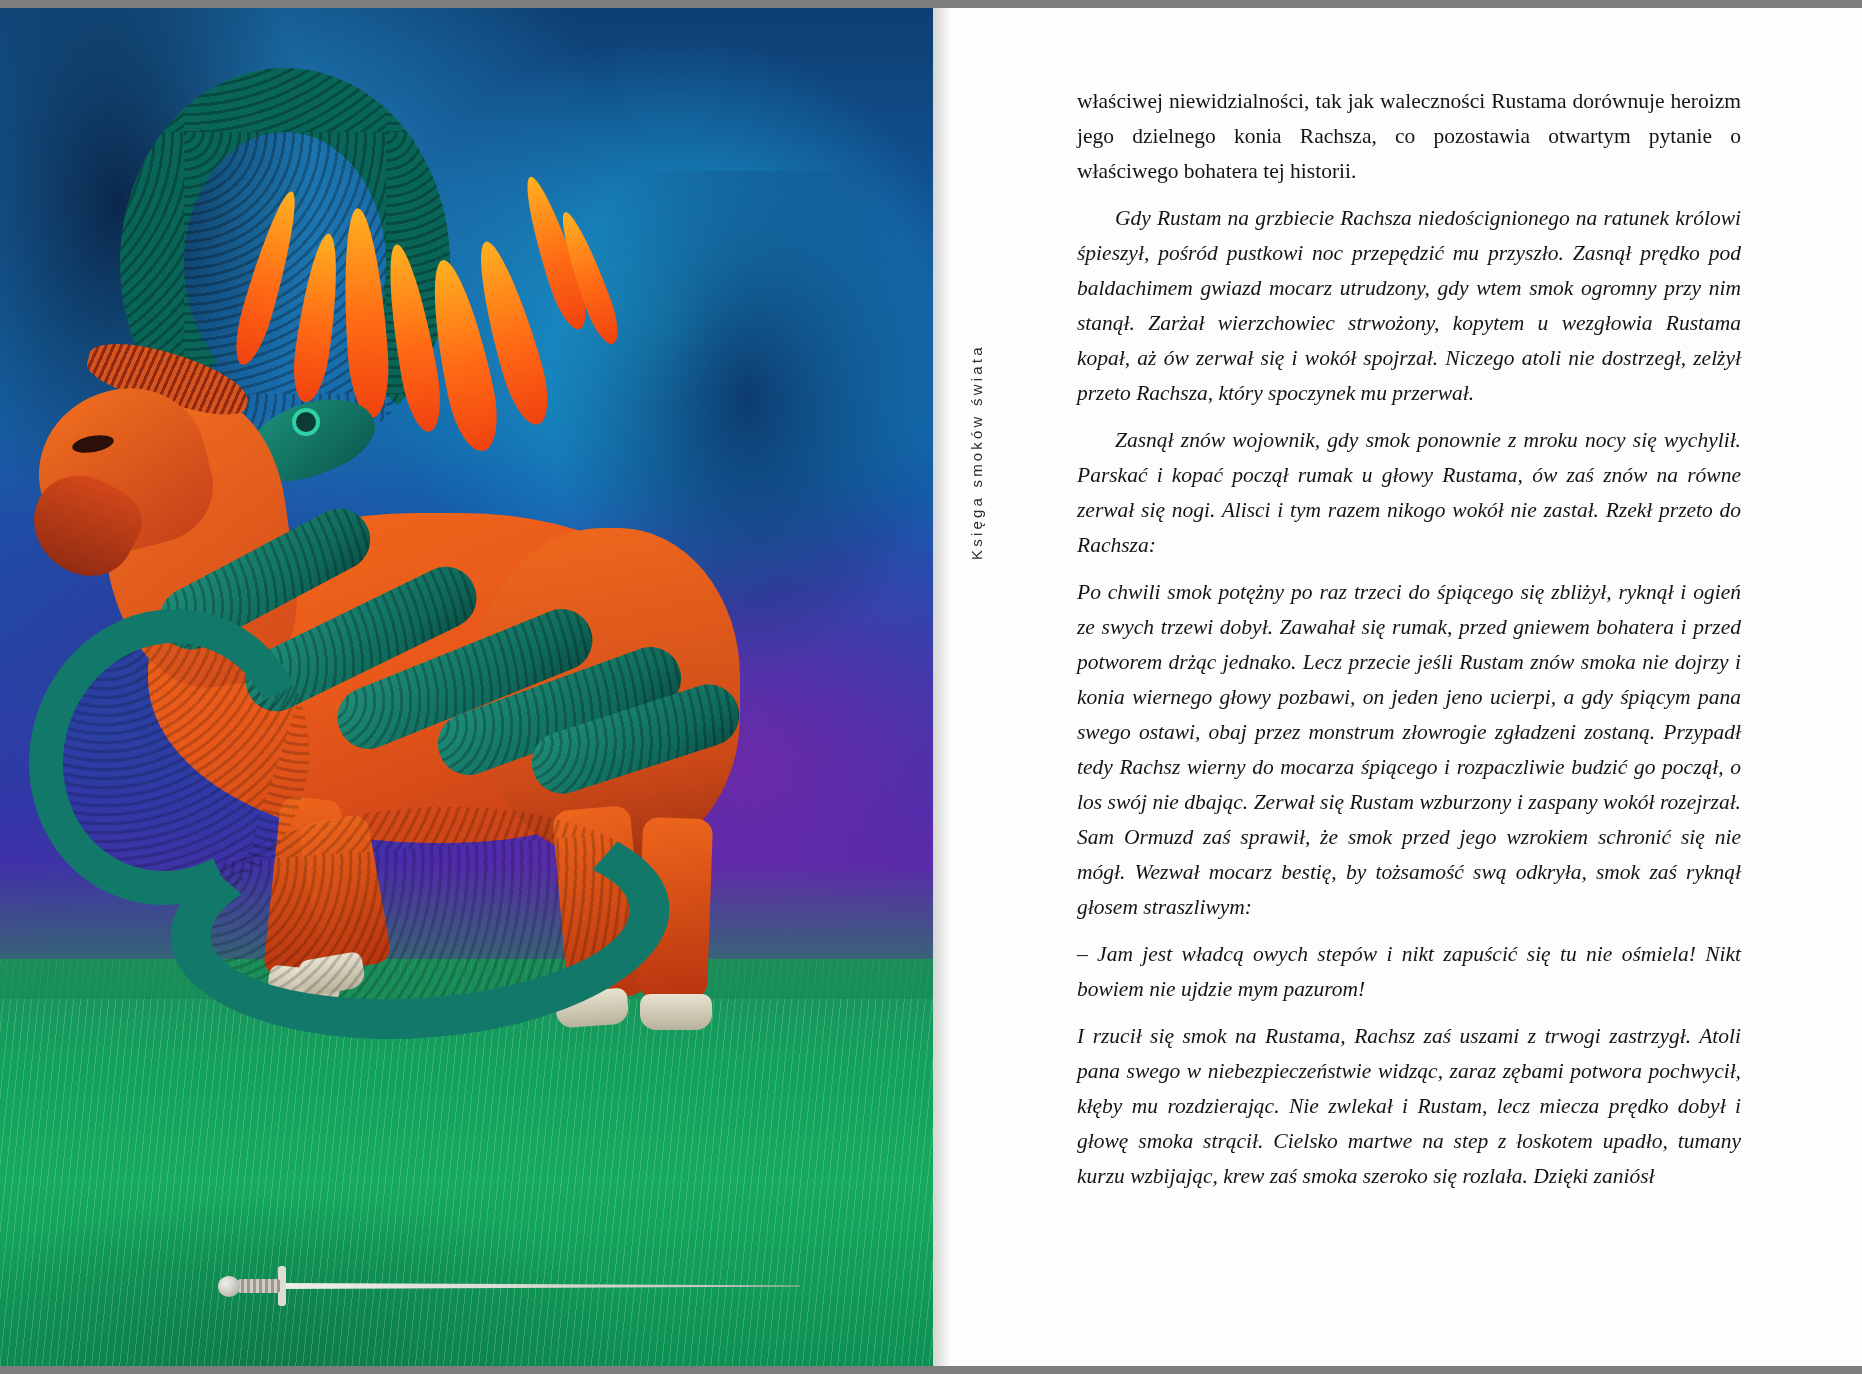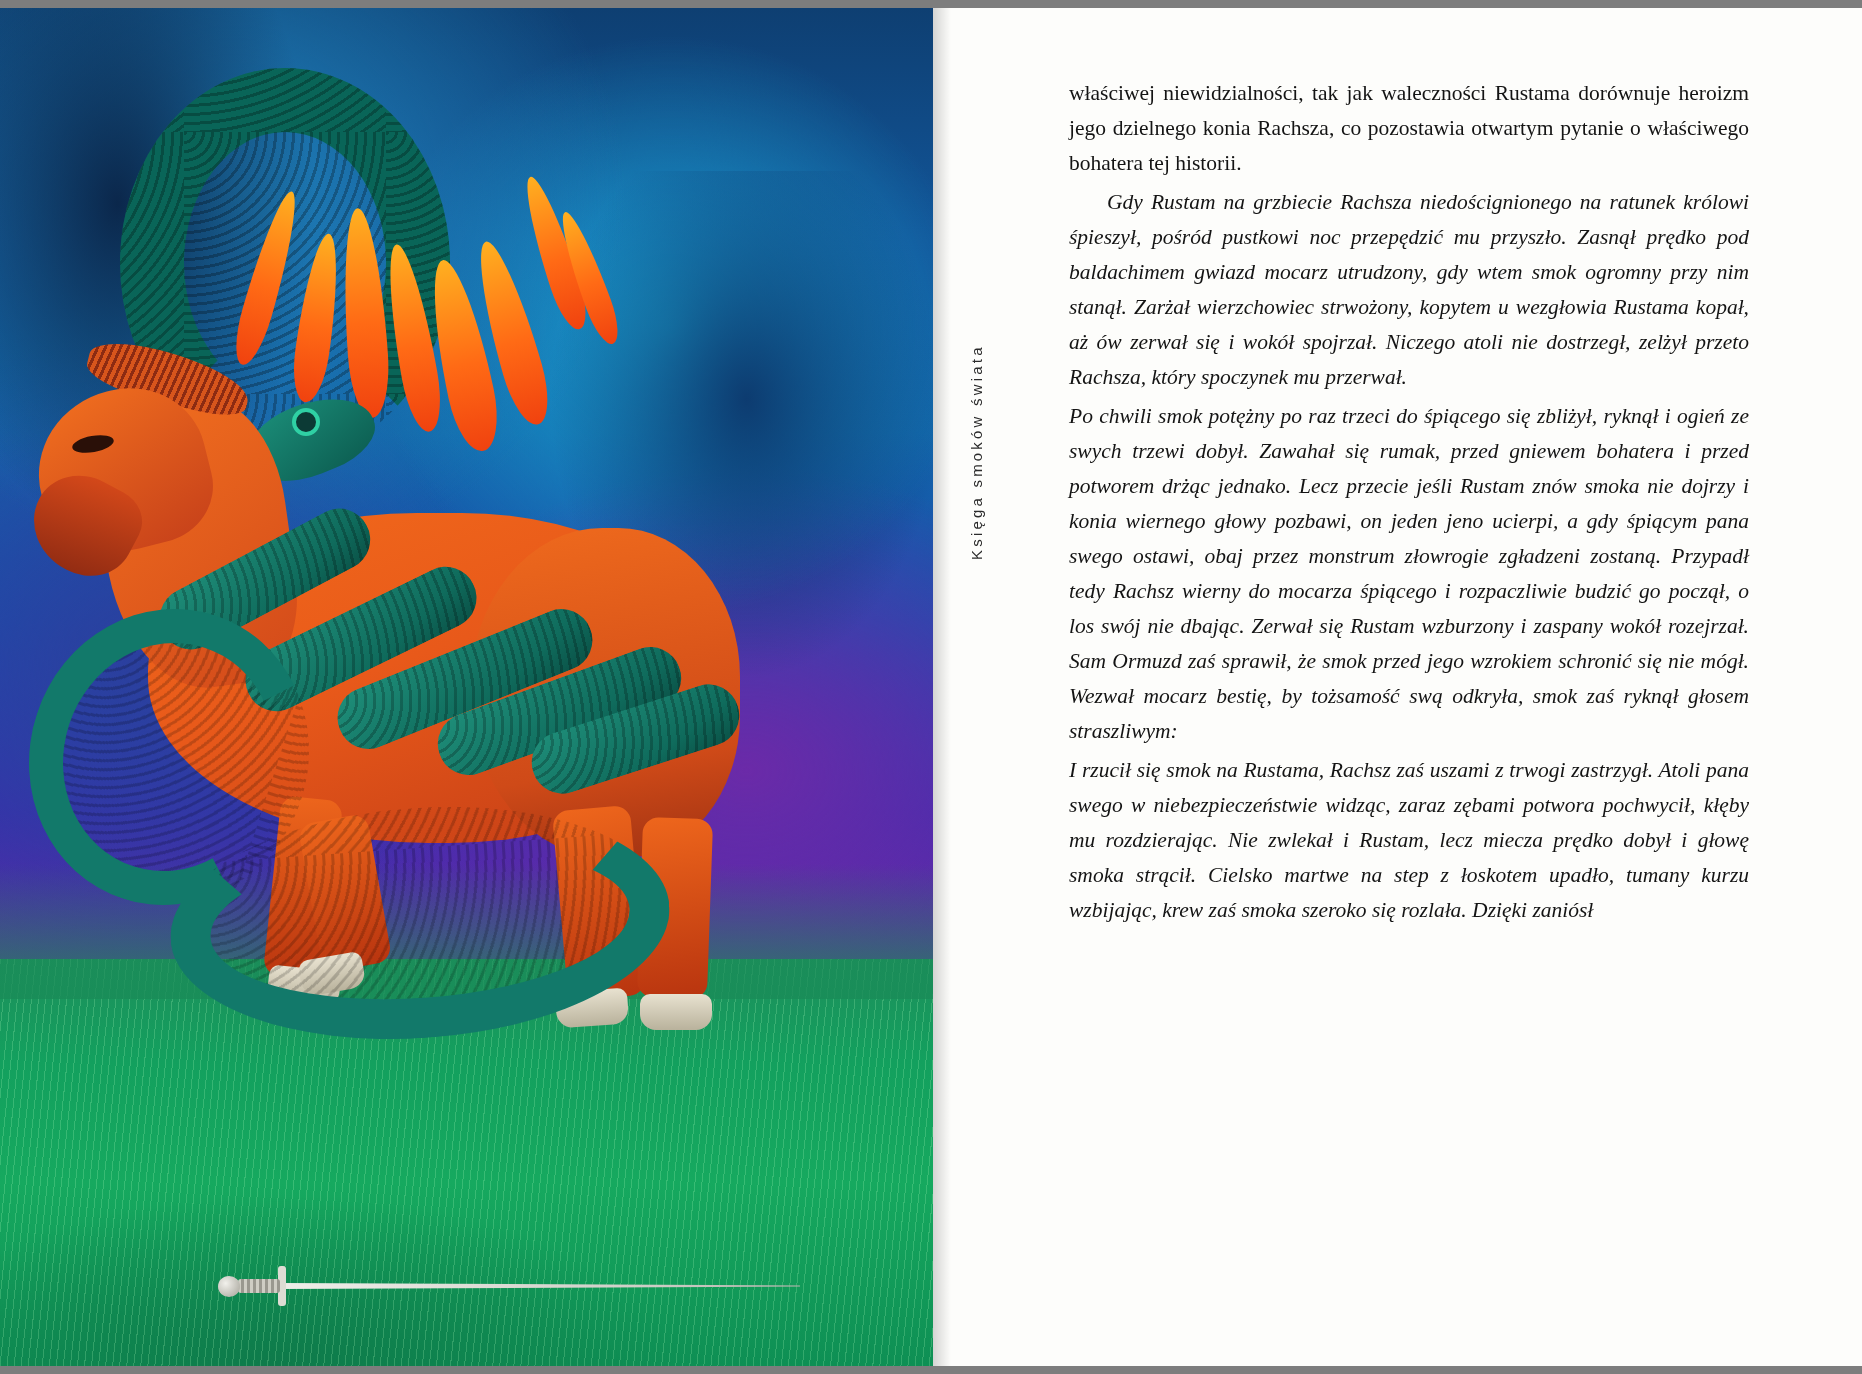--- a/index.html
+++ b/index.html
@@ -296,21 +296,21 @@
     color: #2b2b2b;
     white-space: nowrap;
   }
   .textblock {
     position: absolute;
     left: 1065px;
     top: 72px;
     width: 688px;
   }
   .textblock p {
-    margin: 4px;
+    margin: 12px;
     font-size: 21.5px;
     line-height: 35px;
     color: #141414;
     text-align: justify;
     text-justify: inter-word;
   }
   .lead { text-indent: 0; }
   .ital {
     font-style: italic;
     text-indent: 38px;
@@ -382,17 +382,19 @@
 
   <div class="page-right">
     <div class="gutter-shadow"></div>
   </div>
 
   <div class="running-head">Księga smoków świata</div>
 
   <div class="textblock">
     <p class="lead">właściwej niewidzialności, tak jak waleczności Rustama dorównuje heroizm jego dzielnego konia Rachsza, co pozostawia otwartym pytanie o właściwego bohatera tej historii.</p>
     <p class="ital sp">Gdy Rustam na grzbiecie Rachsza niedoścignionego na ratunek królowi śpieszył, pośród pustkowi noc przepędzić mu przyszło. Zasnął prędko pod baldachimem gwiazd mocarz utrudzony, gdy wtem smok ogromny przy nim stanął. Zarżał wierzchowiec strwożony, kopytem u wezgłowia Rustama kopał, aż ów zerwał się i wokół spojrzał. Niczego atoli nie dostrzegł, zelżył przeto Rachsza, który spoczynek mu przerwał.</p>
+    <p class="ital">Zasnął znów wojownik, gdy smok ponownie z mroku nocy się wychylił. Parskać i kopać począł rumak u głowy Rustama, ów zaś znów na równe zerwał się nogi. Alisci i tym razem nikogo wokół nie zastał. Rzekł przeto do Rachsza:</p>
     <p class="ital noindent">Po chwili smok potężny po raz trzeci do śpiącego się zbliżył, ryknął i ogień ze swych trzewi dobył. Zawahał się rumak, przed gniewem bohatera i przed potworem drżąc jednako. Lecz przecie jeśli Rustam znów smoka nie dojrzy i konia wiernego głowy pozbawi, on jeden jeno ucierpi, a gdy śpiącym pana swego ostawi, obaj przez monstrum złowrogie zgładzeni zostaną. Przypadł tedy Rachsz wierny do mocarza śpiącego i rozpaczliwie budzić go począł, o los swój nie dbając. Zerwał się Rustam wzburzony i zaspany wokół rozejrzał. Sam Ormuzd zaś sprawił, że smok przed jego wzrokiem schronić się nie mógł. Wezwał mocarz bestię, by tożsamość swą odkryła, smok zaś ryknął głosem straszliwym:</p>
+    <p class="ital noindent">– Jam jest władcą owych stepów i nikt zapuścić się tu nie ośmiela! Nikt bowiem nie ujdzie mym pazurom!</p>
     <p class="ital noindent">I rzucił się smok na Rustama, Rachsz zaś uszami z trwogi zastrzygł. Atoli pana swego w niebezpieczeństwie widząc, zaraz zębami potwora pochwycił, kłęby mu rozdzierając. Nie zwlekał i Rustam, lecz miecza prędko dobył i głowę smoka strącił. Cielsko martwe na step z łoskotem upadło, tumany kurzu wzbijając, krew zaś smoka szeroko się rozlała. Dzięki zaniósł</p>
   </div>
 
 </div>
 
 </body></html>

